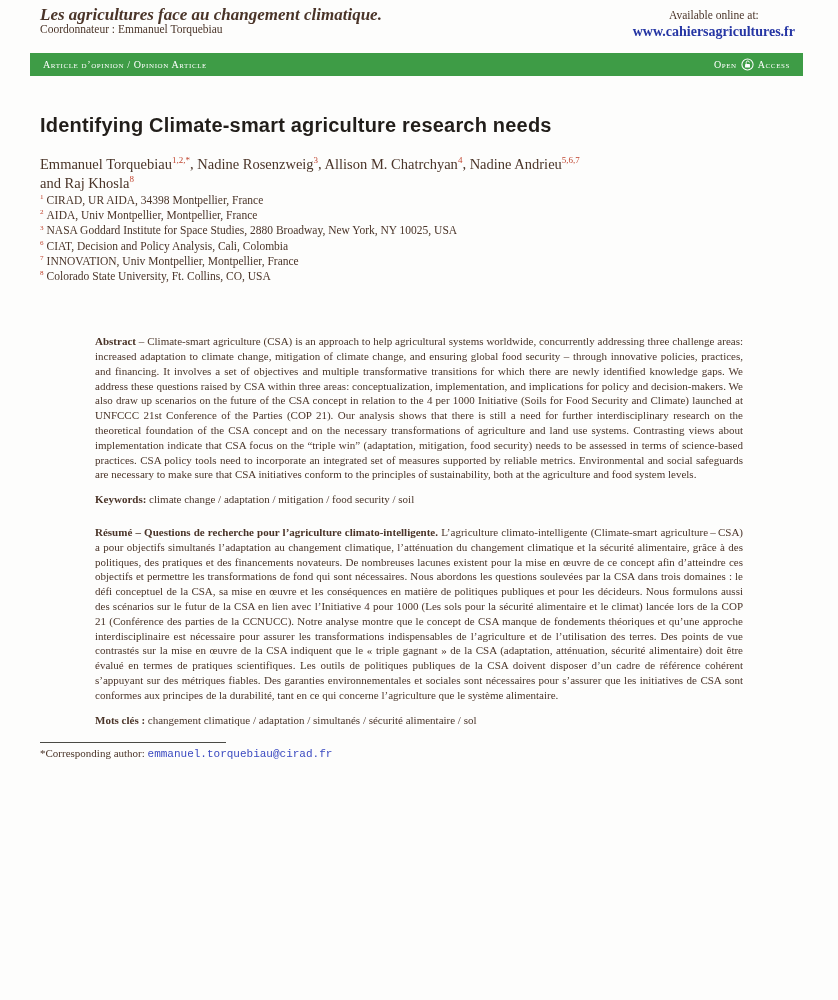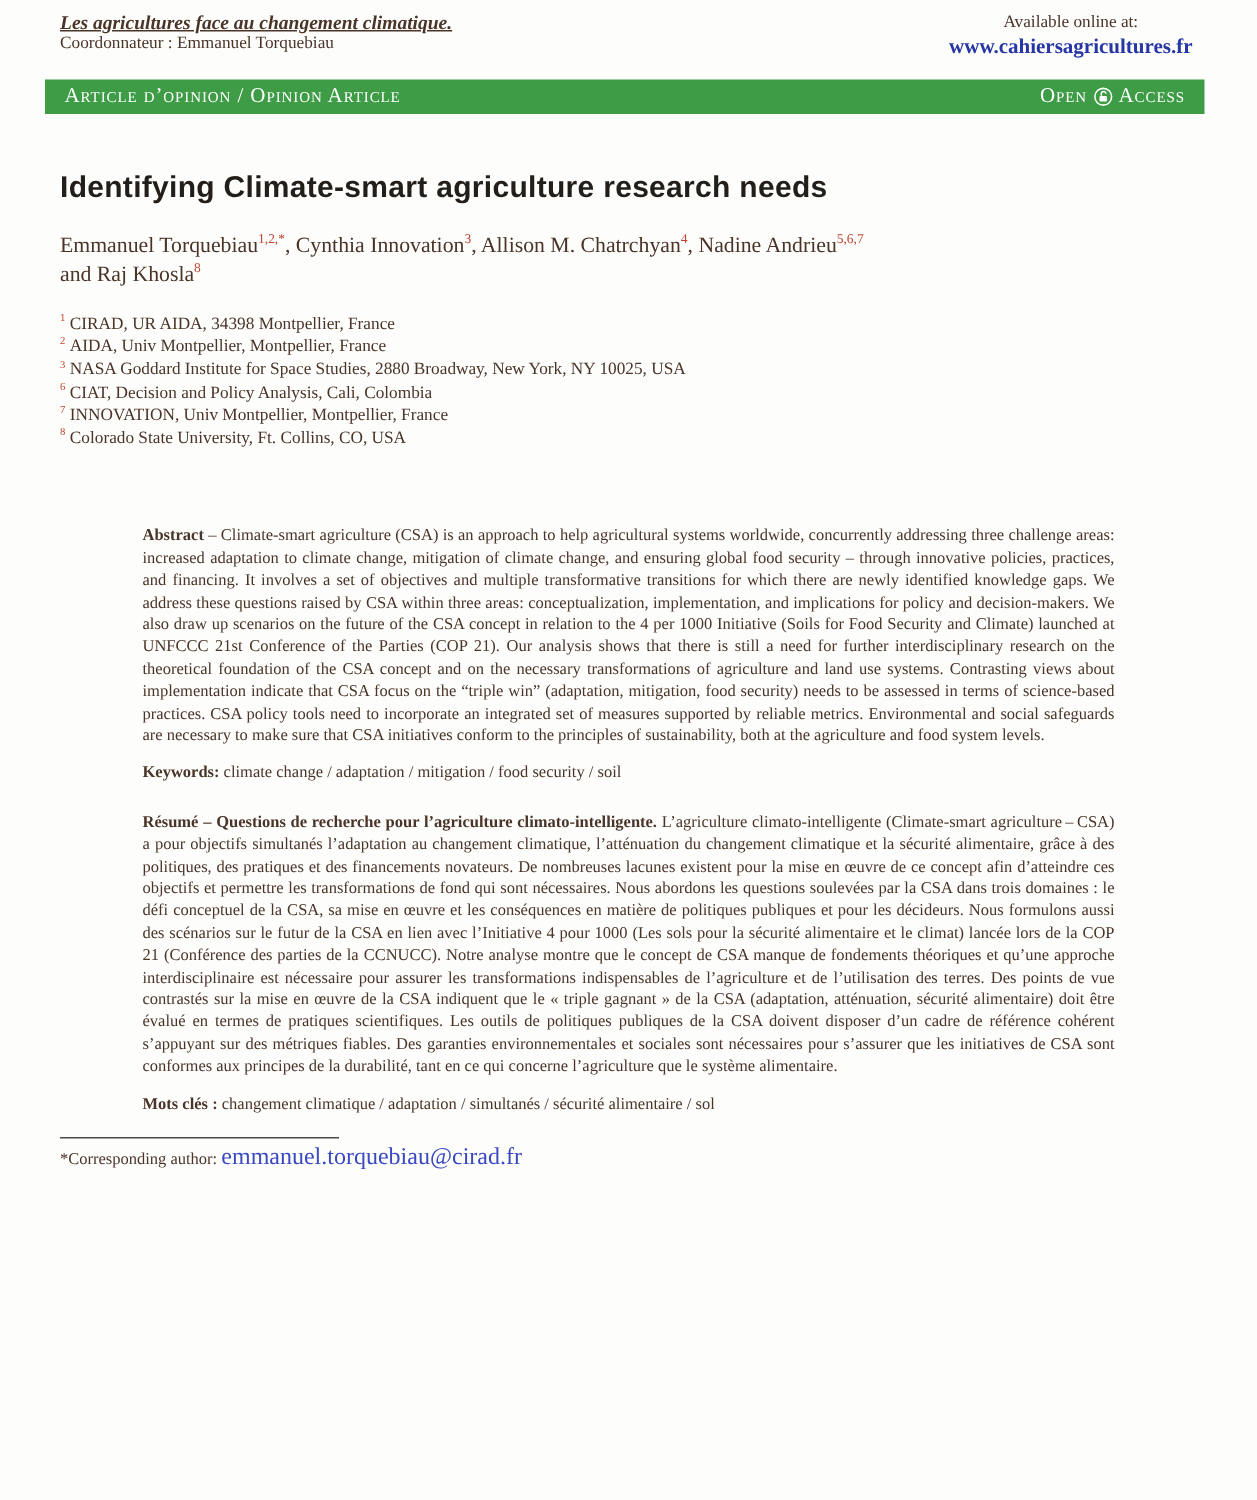--- a/index.html
+++ b/index.html
@@ -16,71 +16,71 @@
     position:relative;
     width:838px;height:1000px;
     background:#fdfdfc;
     overflow:hidden;
     padding:8px 43px 0 40px;
     font-family:"Liberation Serif", serif;
     color:var(--ink);
   }
   
   .topbar{display:flex;justify-content:space-between;align-items:flex-start;}
-  .series-title{font-size:13px;font-weight:bold;font-style:italic;line-height:14px;text-decoration:underline;}
+  .series-title{font-size:17px;font-weight:bold;font-style:italic;line-height:14px;}
   .coordinator{font-size:11.5px;line-height:15px;}
   .top-right{text-align:center;}
   .avail{font-size:11.5px;line-height:14px;}
   .site{font-size:14px;font-weight:bold;color:var(--blue);text-decoration:none;line-height:15px;display:inline-block;}
   
   .banner{
     margin:13px -8px 0 -10px;
     height:23px;
     background:var(--green);
     color:#fff;
     display:flex;justify-content:space-between;align-items:center;
     padding:0 13px;
     font-variant:small-caps;
-    font-size:14px;
+    font-size:10px;
     letter-spacing:.6px;
   }
   .banner-right{display:flex;align-items:center;gap:4px;}
   .oa-icon{display:inline-block;width:13px;height:13px;}
   
   .title{
     margin-top:38px;
     font-family:"Liberation Sans", sans-serif;
     font-weight:bold;
     font-size:20px;
     color:var(--ink-dark);
     letter-spacing:.2px;
   }
   .authors{margin-top:18px;font-size:14.5px;line-height:19px;max-width:720px;color:var(--ink);}
   sup, .sup-red{font-size:.62em;line-height:0;vertical-align:super;color:var(--red);}
   
-  .affiliations{margin-top:16px;font-size:11.5px;line-height:15.2px;}
+  .affiliations{font-size:11.5px;line-height:15.2px;}
   .affil{white-space:nowrap;}
   .affil sup{margin-right:3px;}
   
   .block{
     margin-left:55px;
     width:648px;
     text-align:justify;
     font-size:11px;
     line-height:14.8px;
   }
   .abstract{margin-top:50px;}
   .kline{margin-top:10px;text-align:left;}
   .resume{margin-top:18px;}
   .mline{margin-top:10px;text-align:left;}
   .blabel{font-weight:bold;}
   
   .footnote-rule{margin-top:15px;width:186px;border-top:1px solid #4a4a45;}
   .footnote{margin-top:4px;font-size:11px;}
-  .email{font-family:Liberation Serif, serif;font-size:16px;color:var(--mono-blue);text-decoration:none;}
+  .email{font-family:Liberation Mono, monospace;font-size:11px;color:var(--mono-blue);text-decoration:none;}
 </style>
 </head>
 <body>
 
 <div class="page">
 
   <div class="topbar">
     <div>
       <div class="series-title">Les agricultures face au changement climatique.</div>
       <div class="coordinator">Coordonnateur : Emmanuel Torquebiau</div>
@@ -101,21 +101,21 @@
           <rect x="6.2" y="9.2" width="7.6" height="5.6" rx="1" fill="#ffffff"></rect>
           <path d="M8 9 V7 a2.4 2.4 0 0 1 4.8 0" fill="none" stroke="#ffffff" stroke-width="1.5"></path>
         </svg>
       </span>
       <span>Access</span>
     </span>
   </div>
 
   <h1 class="title">Identifying Climate-smart agriculture research needs</h1>
 
-  <div class="authors"><span>Emmanuel Torquebiau</span><sup>1,2,*</sup><span>, Cynthia Innovation</span><sup>3</sup><span>, Allison M. Chatrchyan</span><sup>4</sup><span>, Nadine Andrieu</span><sup>5,6,7</sup><br><span>and Raj Khosla</span><sup>8</sup></div>
+  <div class="authors"><span>Emmanuel Torquebiau</span><sup>1,2,*</sup><span>, Nadine Rosenzweig</span><sup>3</sup><span>, Allison M. Chatrchyan</span><sup>4</sup><span>, Nadine Andrieu</span><sup>5,6,7</sup><br><span>and Raj Khosla</span><sup>8</sup></div>
 
   <div class="affiliations">
 
       <div class="affil">
         <sup>1</sup><span>CIRAD, UR AIDA, 34398 Montpellier, France</span>
       </div>
 
       <div class="affil">
         <sup>2</sup><span>AIDA, Univ Montpellier, Montpellier, France</span>
       </div>

